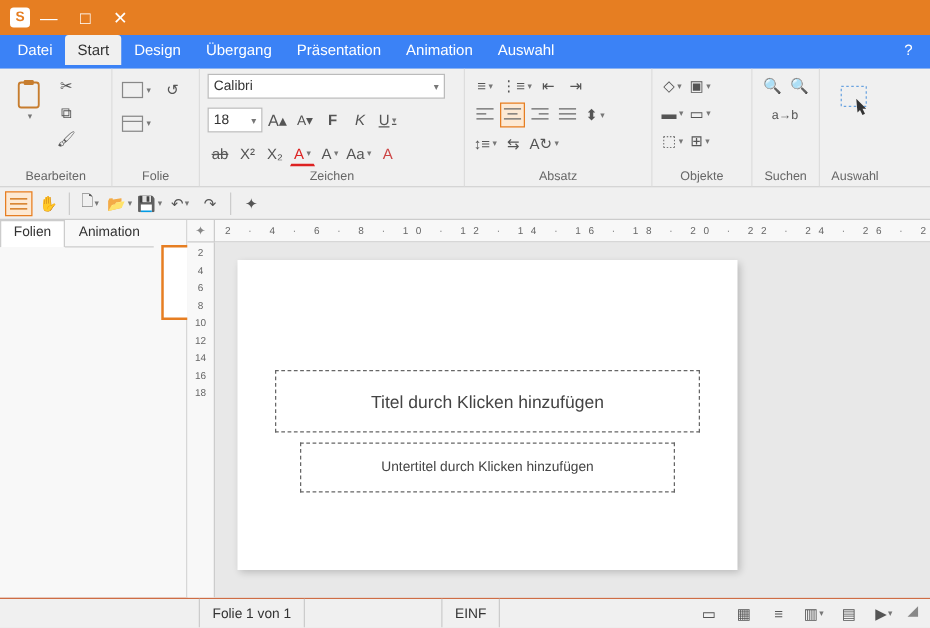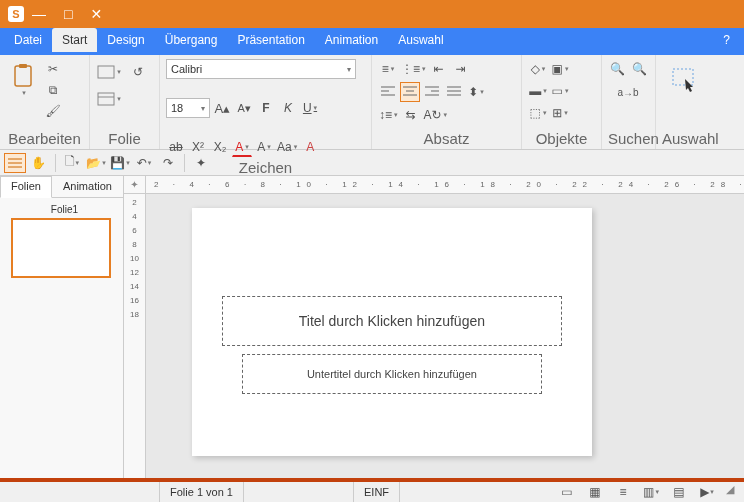--- a/index.html
+++ b/index.html
@@ -13,58 +13,58 @@
 
 .menubar { height: 27px; background: #3b82f6; display: flex; align-items: flex-start; padding: 0 4px; color: #fff; font-size: 12px; }
 .menubar .tab { padding: 5px 10px; cursor: pointer; }
 .menubar .tab.active { background: #f0f0f0; color: #333; border-radius: 3px 3px 0 0; }
 .menubar .spacer { flex: 1; }
 .menubar .help { padding: 5px 10px; cursor: pointer; }
 
 .ribbon { height: 95px; background: #f0f0f0; border-bottom: 1px solid #ccc; display: flex; }
 .ribbon-group { border-right: 1px solid #ddd; padding: 4px 6px 0 6px; display: flex; flex-direction: column; justify-content: space-between; }
 .ribbon-group .gbody { display: flex; gap: 3px; align-items: flex-start; flex: 1; }
-.ribbon-group .glabel { text-align: center; font-size: 15px; color: #666; padding: 2px 0; }
+.ribbon-group .glabel { text-align: center; font-size: 10px; color: #666; padding: 2px 0; }
 .rbtn { min-width: 20px; height: 20px; display: inline-flex; align-items: center; justify-content: center; border: 1px solid transparent; cursor: pointer; font-size: 12px; color: #555; }
 .rbtn.big { width: 34px; height: 42px; flex-direction: column; }
 .rbtn.drop::after { content: "▾"; font-size: 7px; margin-left: 2px; color: #777; }
 .rcol { display: flex; flex-direction: column; gap: 1px; }
 .rrow { display: flex; gap: 2px; align-items: center; }
 .font-select { width: 190px; height: 20px; border: 1px solid #bbb; font-size: 11px; padding: 0 4px; background: #fff; display: flex; align-items: center; justify-content: space-between; }
 .size-select { width: 44px; height: 20px; border: 1px solid #bbb; font-size: 11px; padding: 0 4px; background: #fff; display: flex; align-items: center; justify-content: space-between; }
 .caret { color: #777; font-size: 8px; }
 
 .quickbar { height: 26px; background: #f0f0f0; border-bottom: 1px solid #ccc; display: flex; align-items: center; padding: 0 4px; gap: 2px; }
 .qb-sep { width: 1px; height: 18px; background: #ccc; margin: 0 3px; }
 .qbtn { width: 22px; height: 20px; display: inline-flex; align-items: center; justify-content: center; cursor: pointer; color: #555; font-size: 12px; border: 1px solid transparent; }
 .qbtn.active { border: 1px solid #e67e22; background: #fde9d3; }
 .qbtn.drop::after { content: "▾"; font-size: 7px; margin-left: 1px; color: #777; }
 .doc-tab { display: flex; align-items: center; gap: 6px; padding: 2px 8px; margin-left: 6px; }
 .doc-tab .x { color: #888; cursor: pointer; }
 
 .workspace { display: flex; height: 302px; }
-.slidepanel { width: 150px; background: #f8f8f8; border-right: 1px solid #ccc; display: flex; flex-direction: column; }
+.slidepanel { width: 150px; background: #f8f8f8; border-right: 1px solid #ccc; display: flex; flex-direction: row; }
 .sp-tabs { display: flex; height: 22px; border-bottom: 1px solid #ccc; }
 .sp-tab { padding: 3px 10px; font-size: 11px; cursor: pointer; border: 1px solid transparent; border-bottom: none; }
 .sp-tab.active { background: #fff; border: 1px solid #ccc; border-bottom: 1px solid #fff; margin-bottom: -1px; }
 .sp-body { flex: 1; padding: 6px; text-align: center; }
 .sp-label { font-size: 10px; margin-bottom: 3px; padding-left: 6px; }
 .thumb { width: 100px; height: 60px; background: #fff; border: 2px solid #e67e22; margin: 0 auto; }
 
 .editor { flex: 1; display: flex; flex-direction: column; background: #f0f0f0; position: relative; }
 .ruler-h { height: 18px; background: #f8f8f8; border-bottom: 1px solid #ccc; margin-left: 22px; font-size: 8px; color: #666; display: flex; align-items: center; padding-left: 8px; letter-spacing: 6px; overflow: hidden; white-space: nowrap; }
 .editor-row { display: flex; flex: 1; }
 .ruler-v { width: 22px; background: #f8f8f8; border-right: 1px solid #ccc; font-size: 8px; color: #666; display: flex; flex-direction: column; align-items: center; padding-top: 4px; gap: 5px; overflow: hidden; }
 .canvas-wrap { flex: 1; background: #e8e8e8; position: relative; overflow: hidden; }
-.slide { position: absolute; left: 18px; top: 14px; width: 400px; height: 248px; background: #fff; box-shadow: 2px 2px 6px rgba(0,0,0,0.2); margin-left: 28px; }
+.slide { position: absolute; left: 18px; top: 14px; width: 400px; height: 248px; background: #fff; box-shadow: 2px 2px 6px rgba(0,0,0,0.2); }
 .placeholder { position: absolute; border: 1px dashed #666; display: flex; align-items: center; justify-content: center; font-size: 13px; color: #444; }
 .ph-title { left: 30px; top: 88px; width: 340px; height: 50px; font-size: 14px; }
 .ph-subtitle { left: 50px; top: 146px; width: 300px; height: 40px; font-size: 11px; }
 
-.statusbar { height: 24px; background: #f0f0f0; border-top: 4px solid #c2410c; display: flex; align-items: center; font-size: 11px; }
+.statusbar { height: 24px; background: #f0f0f0; border-top: 1px solid #c2410c; display: flex; align-items: center; font-size: 11px; }
 .sb-cell { border-right: 1px solid #ccc; padding: 0 10px; height: 100%; display: flex; align-items: center; }
 .sb-spacer { flex: 1; }
 .sb-icons { display: flex; gap: 6px; padding: 0 8px; align-items: center; }
 .corner { width: 18px; height: 18px; margin-left: auto; color: #888; font-size: 11px; }
 
 svg { display: block; }
 </style>
 </head>
 <body>
 
@@ -125,21 +125,21 @@
       </div>
       <div class="rcol">
         <div class="rbtn" style="width:26px;height:26px">↺</div>
       </div>
     </div>
     <div class="glabel">Folie</div>
   </div>
 
   <div class="ribbon-group" style="width:212px">
     <div class="gbody">
-      <div class="rcol" style="gap:19px">
+      <div class="rcol" style="gap:7px">
         <div class="font-select">
           <span>Calibri</span>
             <span class="caret">▾</span>
         </div>
         <div class="rrow">
           <div class="size-select">
             <span>18</span>
               <span class="caret">▾</span>
           </div>
           <div class="rbtn" style="font-size:13px">A▴</div>

